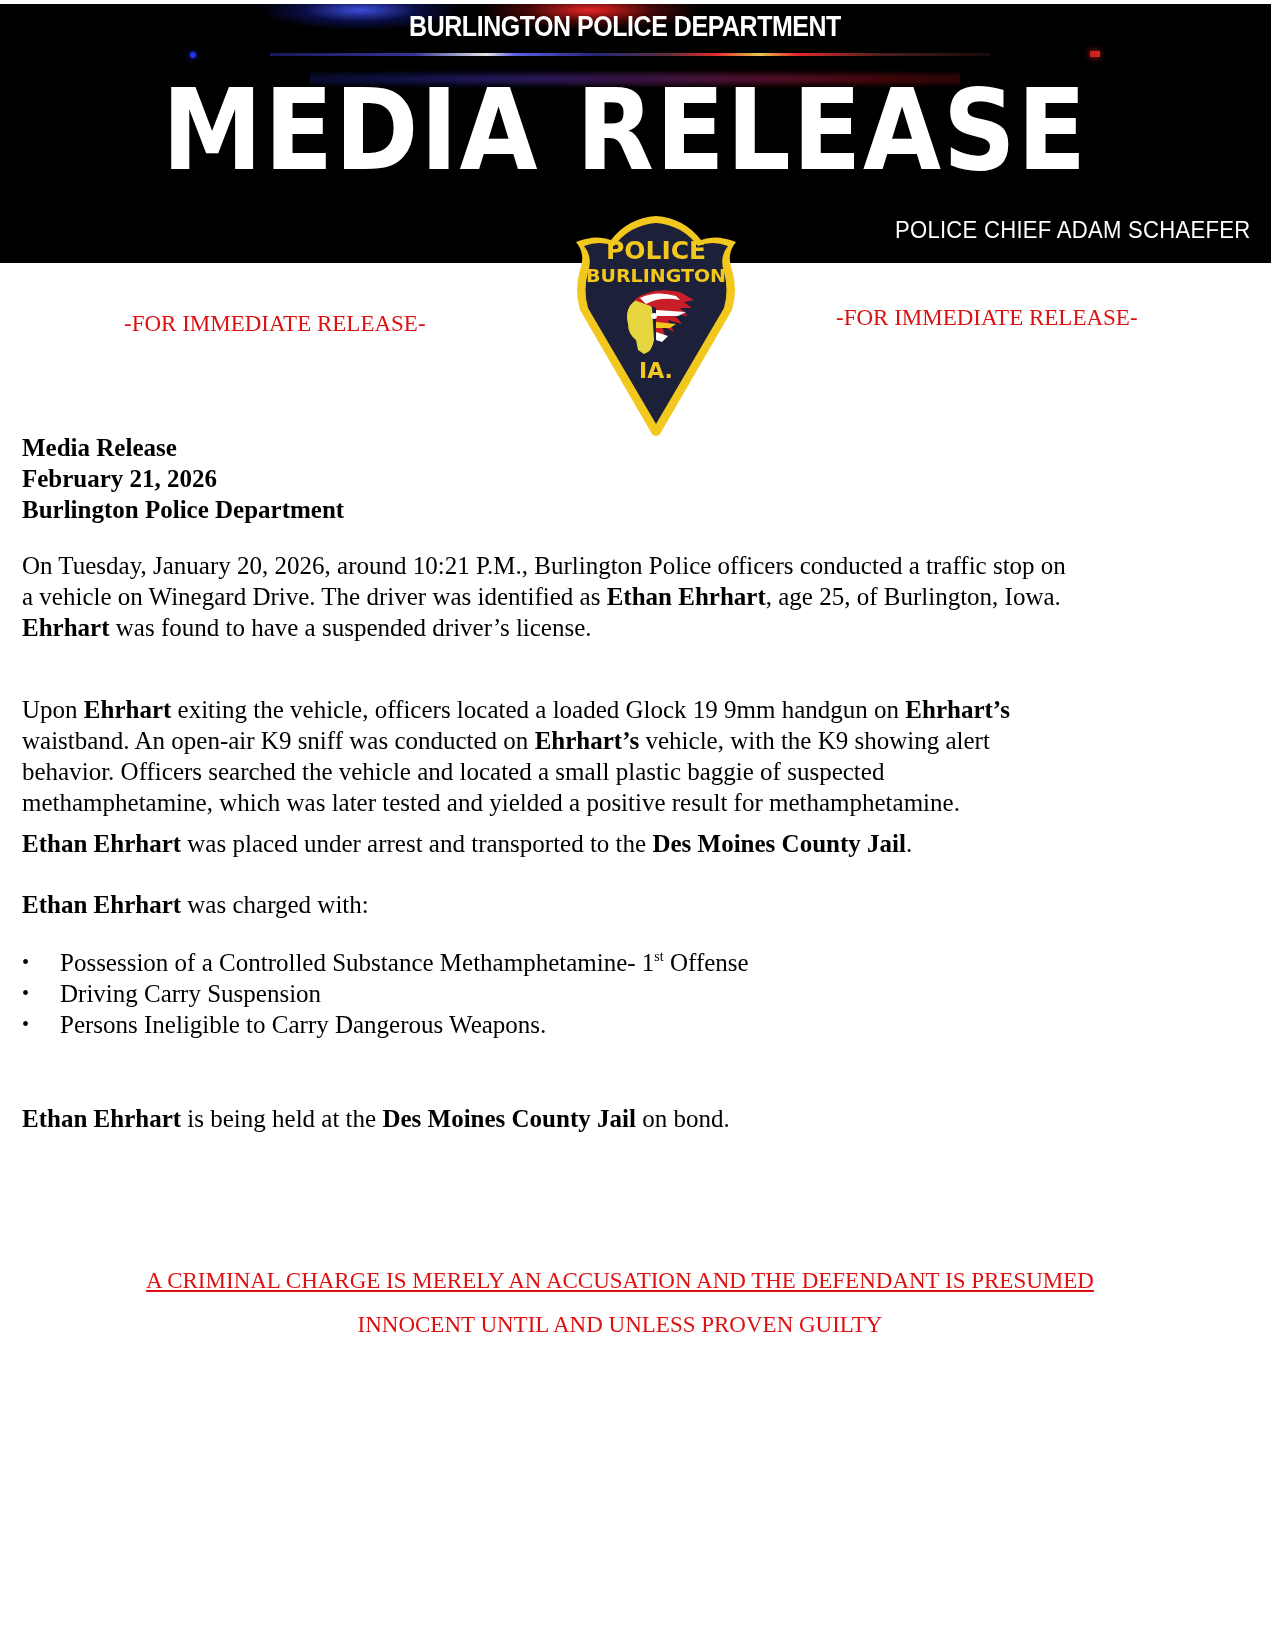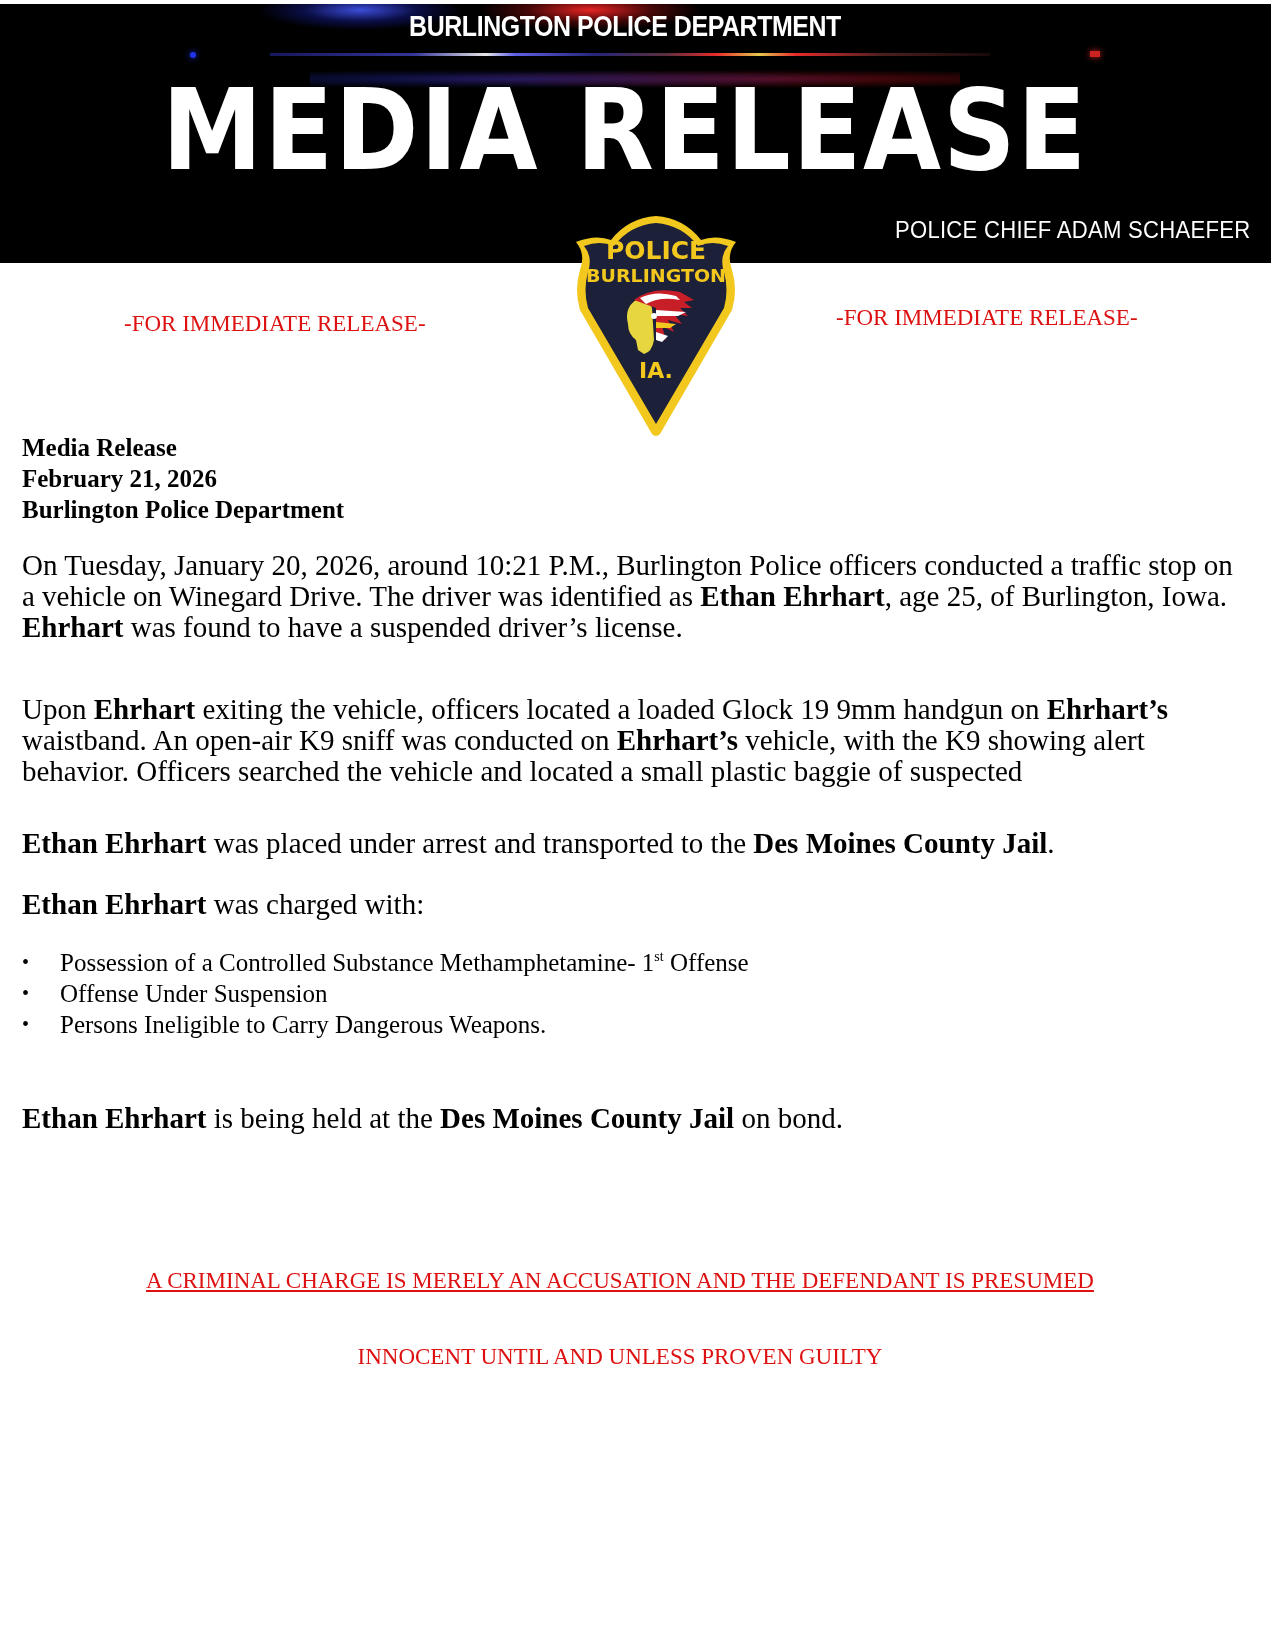--- a/index.html
+++ b/index.html
@@ -20,37 +20,37 @@
 
   .badge { position: absolute; left: 556px; top: 212px; width: 200px; height: 225px; }
 
   .release-tag { position: absolute; color: #dd1111; font-family: "Liberation Serif", serif; font-size: 23px; text-align: center; }
   .release-left { left: 124px; top: 311px; }
   .release-right { left: 836px; top: 305px; }
 
   .meta { position: absolute; left: 22px; top: 432px; font-weight: bold; font-size: 25px; line-height: 31px; }
   .meta div { white-space: nowrap; }
 
-  .para { position: absolute; left: 22px; width: 1240px; font-size: 29px; line-height: 31px; white-space: nowrap; }
+  .para { position: absolute; left: 22px; width: 1240px; font-size: 25px; line-height: 31px; white-space: nowrap; }
   .para b { font-weight: bold; }
   .p1 { top: 550px; }
   .p2 { top: 694px; }
   .p3 { top: 828px; }
   .p4 { top: 889px; }
 
   .charges { position: absolute; left: 22px; top: 947px; font-size: 25px; line-height: 31px; margin: 0; padding: 0; list-style: none; }
   .charges li { position: relative; padding-left: 38px; white-space: nowrap; }
   .charges li .bullet { position: absolute; left: 0; top: 0; font-size: 20px; }
   .charges sup { font-size: 14px; line-height: 0; vertical-align: 10px; }
 
   .p5 { top: 1095px; margin-top: 8px; }
 
   .disclaimer { position: absolute; left: 0; width: 1240px; text-align: center; color: #dd1111; font-size: 23px; }
   .d1 { top: 1268px; text-decoration: underline; }
-  .d2 { top: 1312px; margin-top: 32px; }
+  .d2 { top: 1312px; }
 </style>
 </head>
 <body>
 
 <div class="banner">
   <div class="glow-blue"></div>
   <div class="glow-red"></div>
   <div class="reflect"></div>
   <div class="lightbar">
       <div class="bar"></div>
@@ -92,33 +92,34 @@
 <div class="para p1">
   <div>On Tuesday, January 20, 2026, around 10:21 P.M., Burlington Police officers conducted a traffic stop on</div>
   <div><span>a vehicle on Winegard Drive. The driver was identified as </span><b>Ethan Ehrhart</b><span>, age 25, of Burlington, Iowa.</span></div>
   <div><b>Ehrhart</b><span> was found to have a suspended driver’s license.</span></div>
 </div>
 
 <div class="para p2">
   <div><span>Upon </span><b>Ehrhart</b><span> exiting the vehicle, officers located a loaded Glock 19 9mm handgun on </span><b>Ehrhart’s</b></div>
   <div><span>waistband. An open-air K9 sniff was conducted on </span><b>Ehrhart’s</b><span> vehicle, with the K9 showing alert</span></div>
   <div>behavior. Officers searched the vehicle and located a small plastic baggie of suspected</div>
+  <div>methamphetamine, which was later tested and yielded a positive result for methamphetamine.</div>
 </div>
 
 <div class="para p3">
   <b>Ethan Ehrhart</b><span> was placed under arrest and transported to the </span><b>Des Moines County Jail</b><span>.</span>
 </div>
 
 <div class="para p4">
   <b>Ethan Ehrhart</b><span> was charged with:</span>
 </div>
 
 <ul class="charges">
   <li><span class="bullet">•</span><span>Possession of a Controlled Substance Methamphetamine- 1</span><sup>st</sup><span> Offense</span></li>
-  <li><span class="bullet">•</span><span>Offense Under Suspension</span></li>
+  <li><span class="bullet">•</span><span>Driving Carry Suspension</span></li>
   <li><span class="bullet">•</span><span>Persons Ineligible to Carry Dangerous Weapons.</span></li>
 </ul>
 
 <div class="para p5">
   <b>Ethan Ehrhart</b><span> is being held at the </span><b>Des Moines County Jail</b><span> on bond.</span>
 </div>
 
 <div class="disclaimer d1">A CRIMINAL CHARGE IS MERELY AN ACCUSATION AND THE DEFENDANT IS PRESUMED</div>
 <div class="disclaimer d2">INNOCENT UNTIL AND UNLESS PROVEN GUILTY</div>
 

